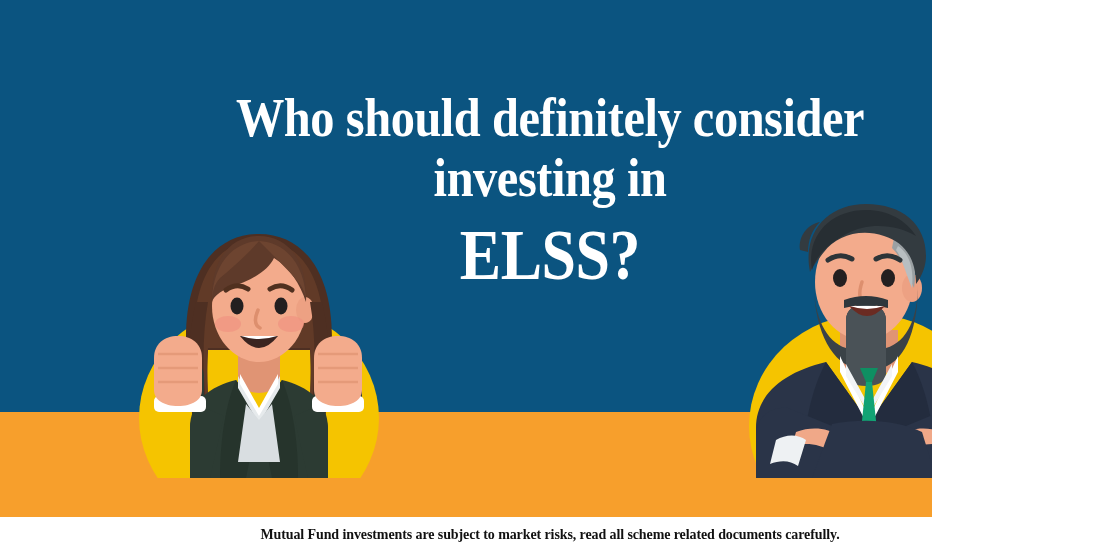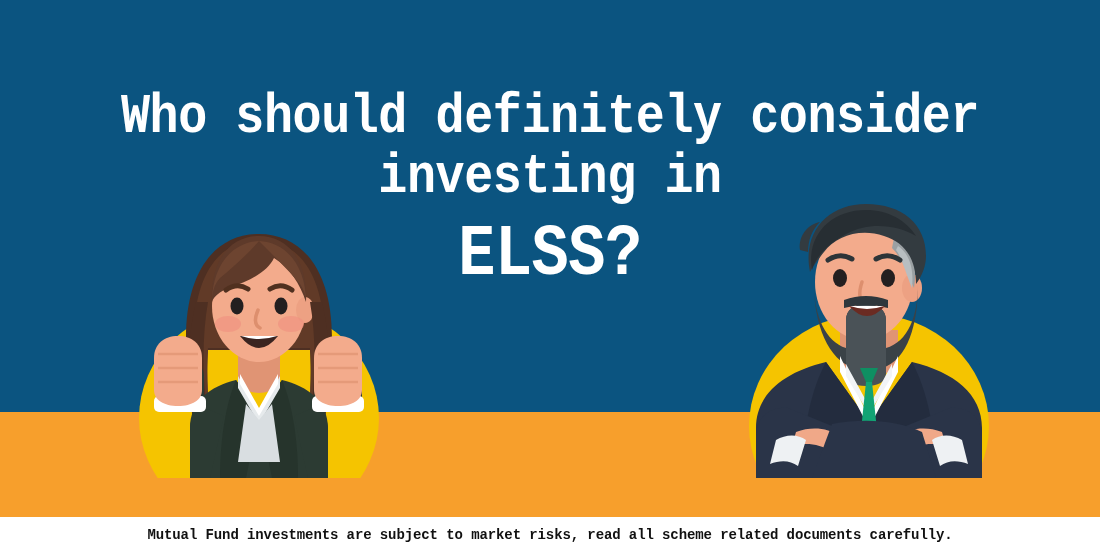--- a/index.html
+++ b/index.html
@@ -2,25 +2,25 @@
 <html><head>
 <meta charset="utf-8">
 <style>
   html, body {
     margin: 0;
     padding: 0;
     background: #ffffff;
   }
   .banner {
     position: relative;
-    width: 1100px;
+    width: 932px;
     height: 550px;
     overflow: hidden;
     background: #ffffff;
-    font-family: Liberation Mono, monospace;
+    font-family: Liberation Serif, serif;
   }
   
   .bg-blue {
     position: absolute;
     left: 0; top: 0;
     width: 1100px;
     height: 412px;
     background: #0b5480;
   }
   .bg-orange {

